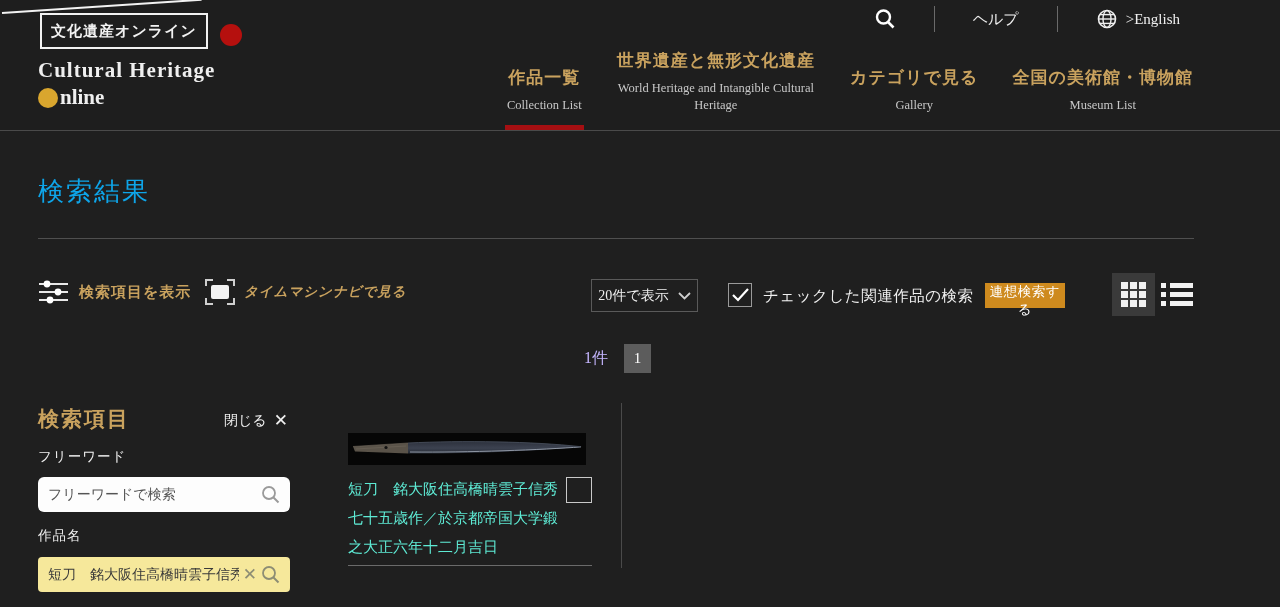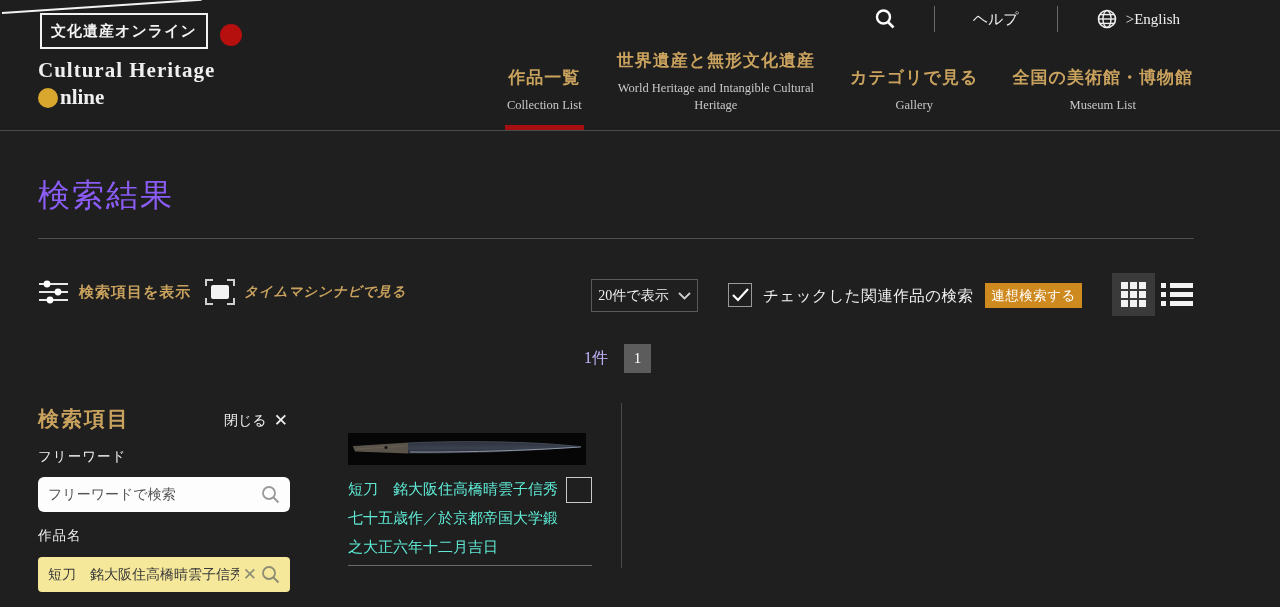--- a/index.html
+++ b/index.html
@@ -23,41 +23,41 @@
   .icon-btn { background:none; border:none; cursor:pointer; display:flex; align-items:center; }
 
   .nav { position:absolute; left:505px; bottom:0; width:690px; display:flex; justify-content:space-between; align-items:flex-end; }
   .nav-item { position:relative; text-align:center; padding:0 2px 16px; cursor:pointer; }
   .nav-jp { font-size:17px; font-weight:bold; color:#c9a25e; letter-spacing:1px; white-space:nowrap; }
   .nav-en { font-size:12.5px; color:#c8c8c8; margin-top:8px; line-height:1.35; }
   .nav-item.wide .nav-en { max-width:200px; }
   .nav-item.active::after { content:""; position:absolute; left:0; right:0; bottom:0; height:5px; background:#a50f12; }
 
   
-  .page-title { position:absolute; left:38px; top:174px; font-size:32px; font-weight:normal; color:#8b5cf6; letter-spacing:2px; }
+  .page-title { position:absolute; left:38px; top:174px; font-size:26px; font-weight:normal; color:#0ea5e9; letter-spacing:2px; }
   .title-rule { position:absolute; left:38px; top:238px; width:1156px; height:1px; background:#4f4f4f; }
 
   
   .filters-toggle { position:absolute; left:38px; top:279px; display:flex; align-items:center; gap:10px; cursor:pointer; background:none; border:none; }
   .filters-toggle span { font-size:15px; font-weight:bold; color:#c9a25e; letter-spacing:1px; }
   .timemachine { position:absolute; left:205px; top:279px; display:flex; align-items:center; gap:9px; cursor:pointer; background:none; border:none; }
   .timemachine span { font-size:13.5px; font-style:italic; font-weight:bold; color:#c9a25e; letter-spacing:1px; }
   .tm-frame { position:relative; width:30px; height:26px; }
   .tm-frame i { position:absolute; width:8px; height:7px; border:2px solid #cfcfcf; }
   .tm-frame i:nth-child(1){ left:0; top:0; border-right:none; border-bottom:none; }
   .tm-frame i:nth-child(2){ right:0; top:0; border-left:none; border-bottom:none; }
   .tm-frame i:nth-child(3){ left:0; bottom:0; border-right:none; border-top:none; }
   .tm-frame i:nth-child(4){ right:0; bottom:0; border-left:none; border-top:none; }
   .tm-frame b { position:absolute; left:6px; top:6px; width:18px; height:14px; background:#f2f2f2; border-radius:2px; }
 
   .per-page { position:absolute; left:591px; top:279px; width:107px; height:33px; background:#1f1f1f; border:1px solid #5a5a5a; color:#efefef; font-size:14px; display:flex; align-items:center; justify-content:center; gap:9px; cursor:pointer; font-family:inherit; }
   .checkbox { width:24px; height:24px; border:1px solid #9a9a9a; background:#1f1f1f; display:flex; align-items:center; justify-content:center; cursor:pointer; }
   .cb-related { position:absolute; left:728px; top:283px; }
   .related-label { position:absolute; left:763px; top:286px; font-size:15.5px; color:#f0f0f0; letter-spacing:0.5px; }
-  .assoc-btn { position:absolute; left:985px; top:283px; width:97px; height:25px; background:#ce8a1e; border:none; color:#fff; font-size:13.5px; font-family:inherit; cursor:pointer; letter-spacing:0.5px; }
+  .assoc-btn { position:absolute; left:985px; top:283px; width:80px; height:25px; background:#ce8a1e; border:none; color:#fff; font-size:13.5px; font-family:inherit; cursor:pointer; letter-spacing:0.5px; }
   .view-grid { position:absolute; left:1112px; top:273px; width:43px; height:43px; background:#3a3a3a; border:none; display:flex; align-items:center; justify-content:center; cursor:pointer; }
   .grid-glyph { display:grid; grid-template-columns:repeat(3,7px); grid-template-rows:repeat(3,7px); gap:2px; }
   .grid-glyph i { background:#f2f2f2; }
   .view-list { position:absolute; left:1161px; top:280px; width:32px; height:30px; background:none; border:none; cursor:pointer; }
 
   
   .page-count { position:absolute; left:584px; top:348px; font-size:16px; color:#c4b5fd; }
   .page-num { position:absolute; left:624px; top:344px; width:27px; height:29px; background:#5c5c5c; color:#fff; font-size:15px; border:none; font-family:inherit; cursor:pointer; }
 
   

